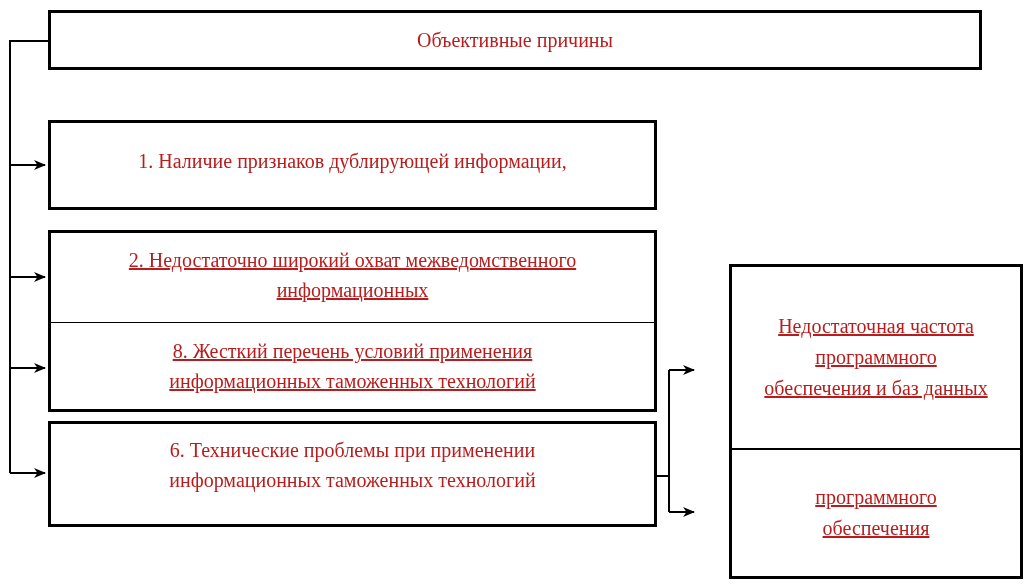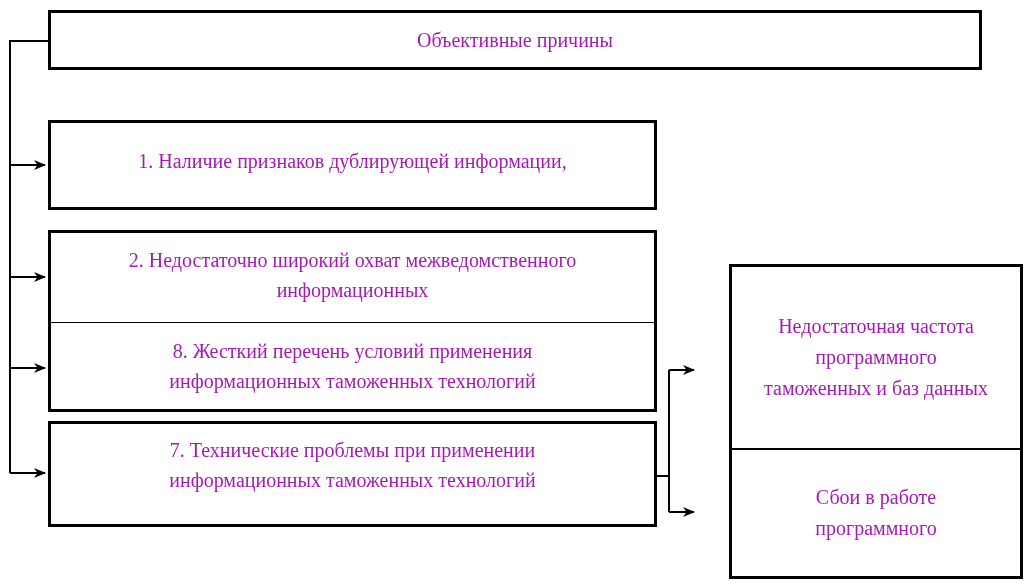--- a/index.html
+++ b/index.html
@@ -2,21 +2,21 @@
 <html><head>
 <meta charset="utf-8">
 <style>
   html, body { margin: 0; padding: 0; background: #ffffff; }
   .canvas {
     position: relative;
     width: 1024px;
     height: 588px;
     background: #ffffff;
     font-family: "Liberation Serif", serif;
-    color: #a21caf;
+    color: #b91c1c;
     overflow: hidden;
   }
   .connectors {
     position: absolute;
     left: 0; top: 0;
     width: 1024px; height: 588px;
   }
   .box {
     position: absolute;
     box-sizing: border-box;
@@ -33,20 +33,21 @@
   .cell {
     box-sizing: border-box;
     width: 100%;
     display: flex;
     flex-direction: column;
     align-items: center;
     justify-content: center;
     text-align: center;
     font-size: 20px;
     line-height: 30px;
+    text-decoration: underline;
   }
   .line { display: block; }
 
   
   .top-box   { left: 48px;  top: 10px;  width: 934px; height: 60px; }
   .box-1     { left: 48px;  top: 120px; width: 609px; height: 90px;  padding-bottom: 8px; }
   .box-23    { left: 48px;  top: 230px; width: 609px; height: 182px; padding: 0; justify-content: flex-start; }
   .cell-2    { height: 90px; border-bottom: 1px solid #000000; padding-bottom: 6px; }
   .cell-3    { flex: 1; }
   .box-4     { left: 48px;  top: 421px; width: 609px; height: 106px; padding-bottom: 18px; }
@@ -91,29 +92,29 @@
       <span class="line">2. Недостаточно широкий охват межведомственного</span>
       <span class="line">информационных</span>
     </div>
     <div class="cell cell-3">
       <span class="line">8. Жесткий перечень условий применения</span>
       <span class="line">информационных таможенных технологий</span>
     </div>
   </div>
 
   <div class="box box-4">
-    <span class="line">7. Технические проблемы при применении</span>
+    <span class="line">6. Технические проблемы при применении</span>
     <span class="line">информационных таможенных технологий</span>
   </div>
 
   <div class="box right-col">
     <div class="cell cell-r1">
       <span class="line">Недостаточная частота</span>
       <span class="line">программного</span>
-      <span class="line">таможенных и баз данных</span>
+      <span class="line">обеспечения и баз данных</span>
     </div>
     <div class="cell cell-r2">
-      <span class="line">Сбои в работе</span>
       <span class="line">программного</span>
+      <span class="line">обеспечения</span>
     </div>
   </div>
 
 </div>
 
 </body></html>

